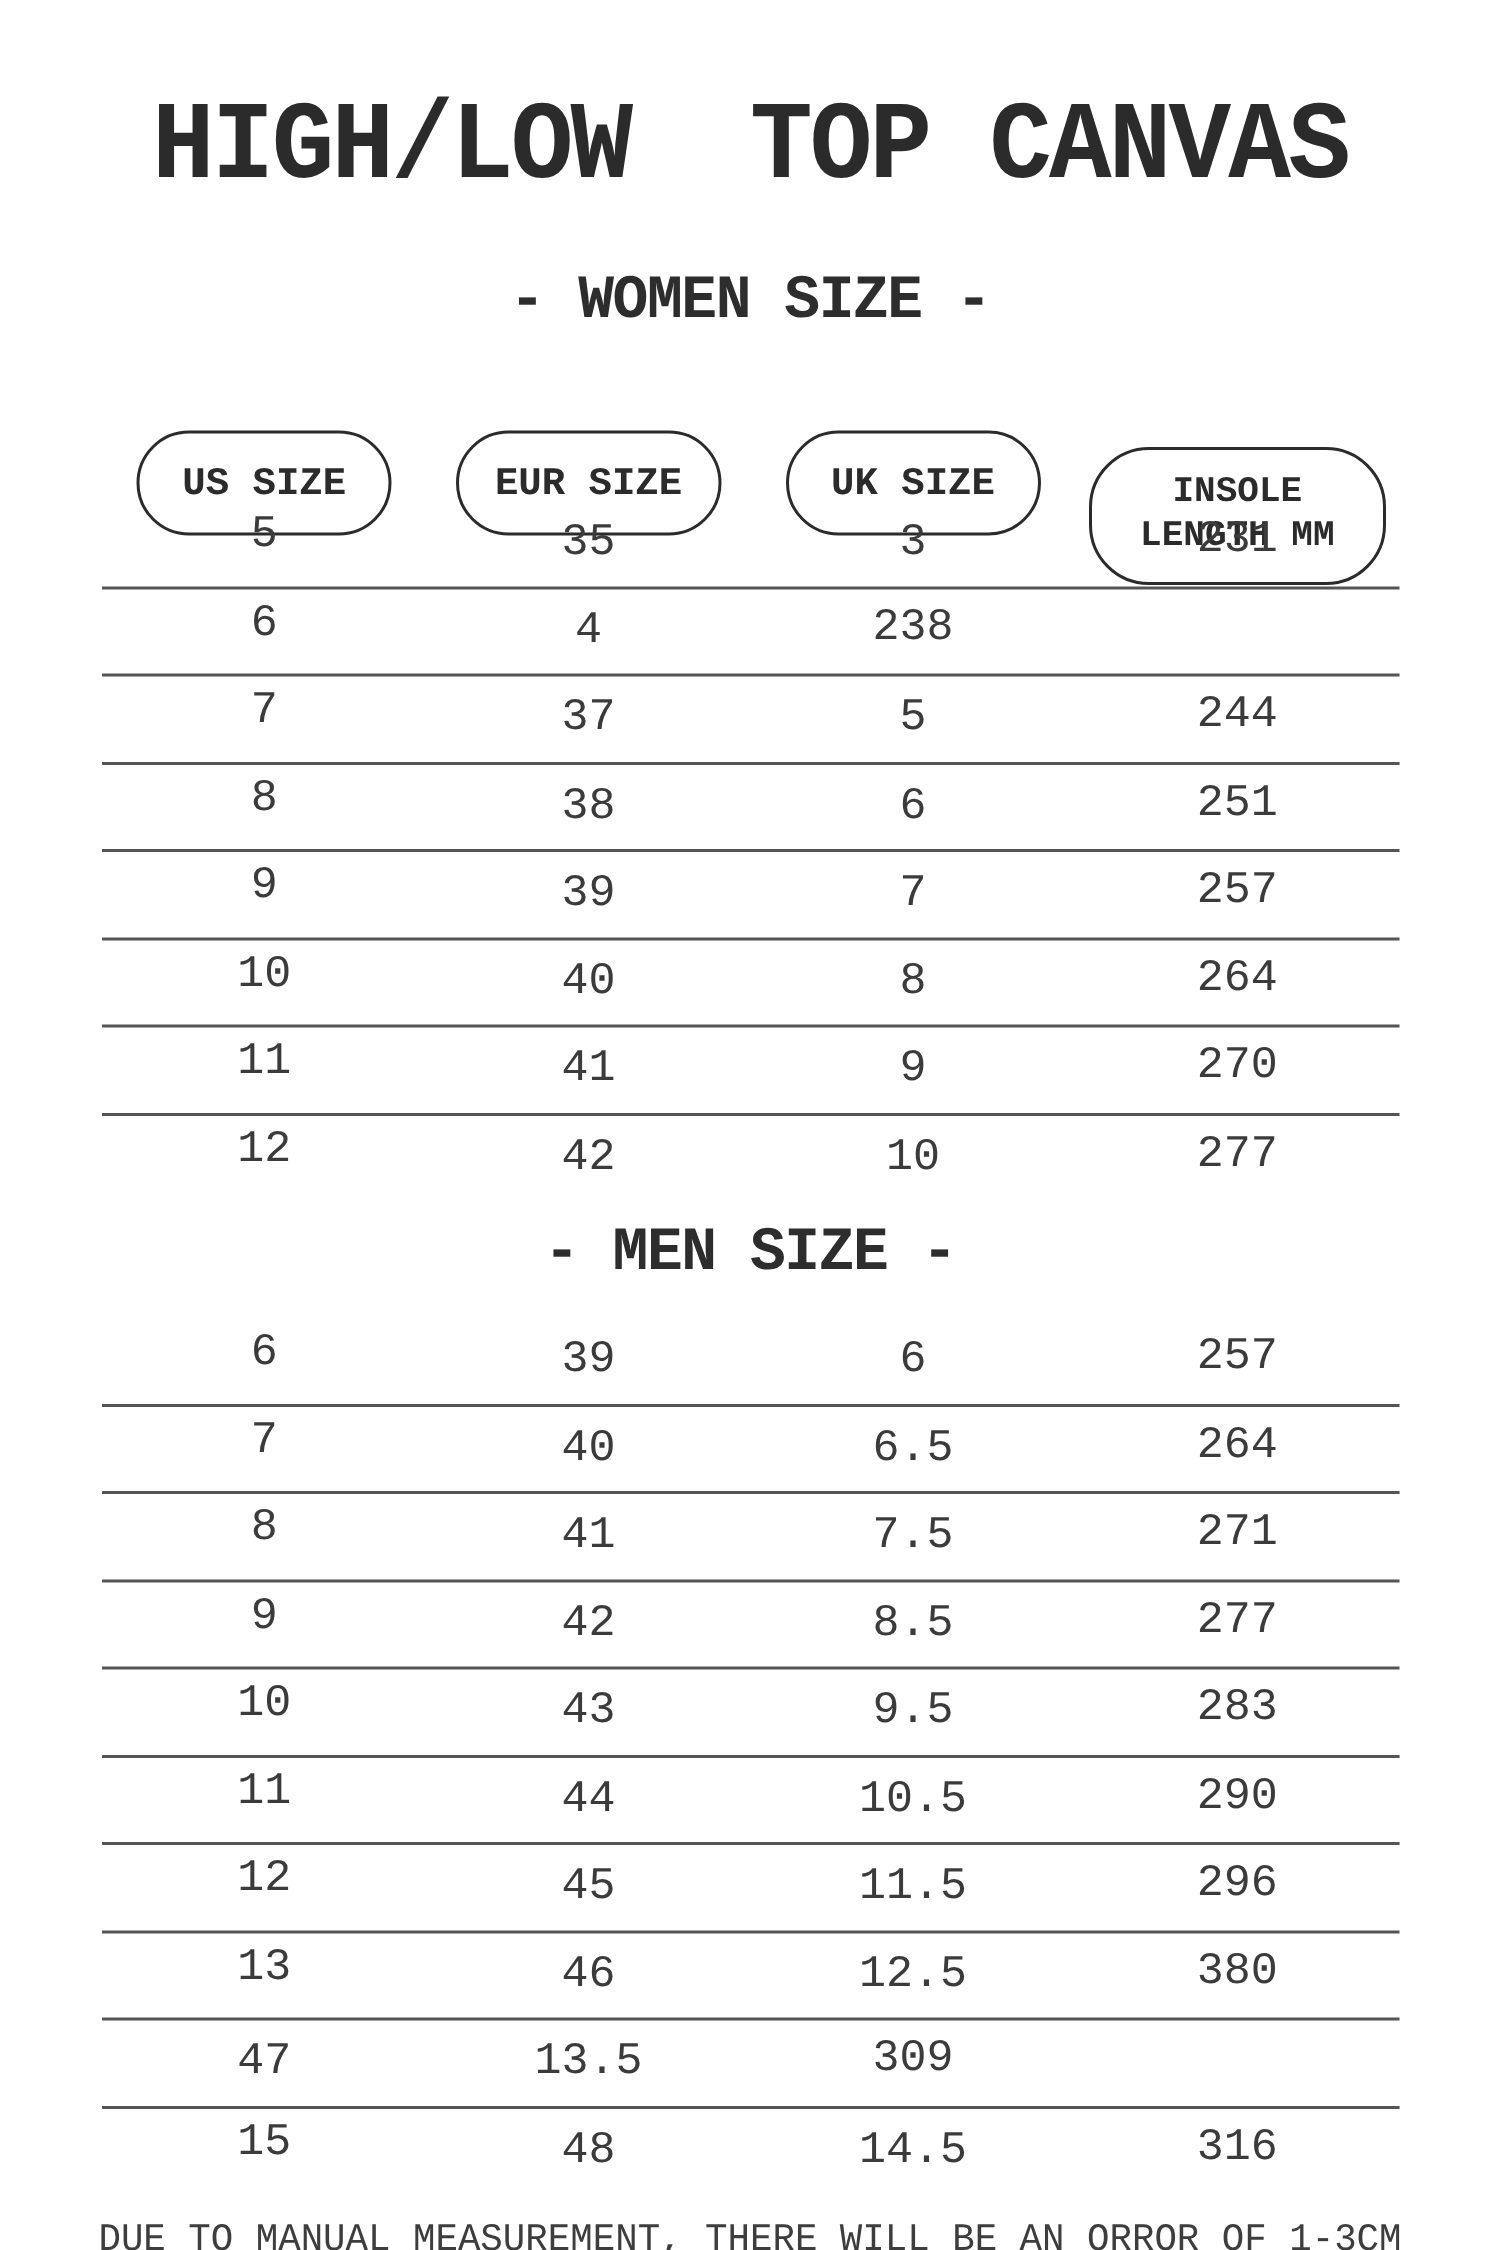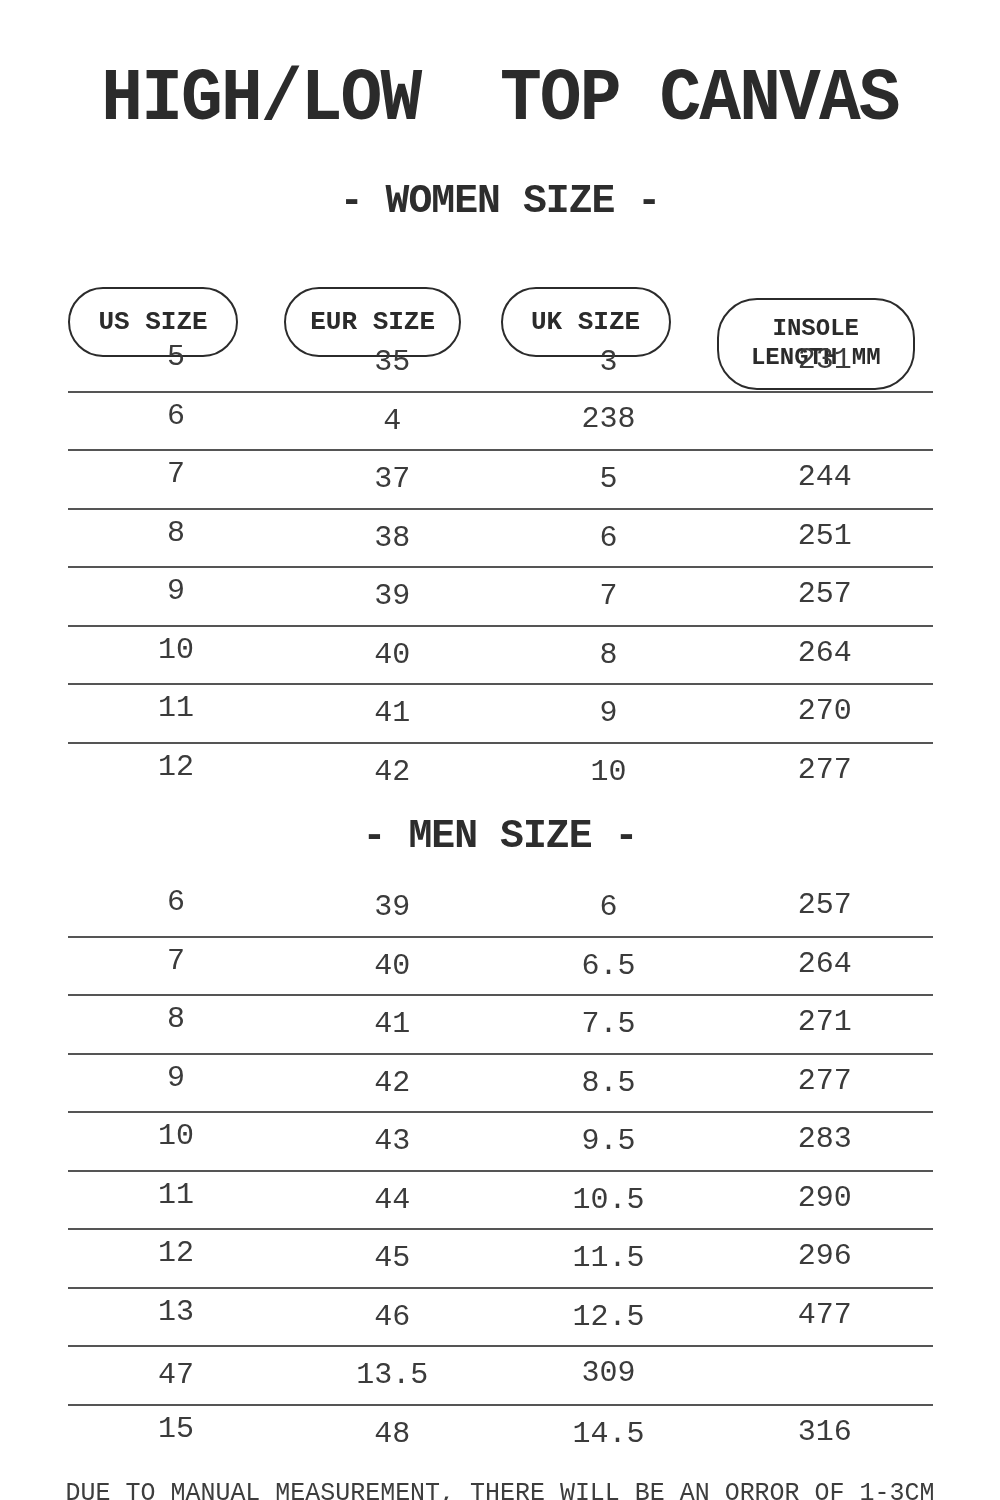--- a/index.html
+++ b/index.html
@@ -40,21 +40,21 @@
     margin-left: 68px;
     width: 865px;
   }
   .pill-row {
     display: grid;
     grid-template-columns: repeat(4, 1fr);
     align-items: center;
     margin-top: 32px;
     height: 76px;
   }
-  .pill-cell { display: flex; }
+  .pill-cell { display: flex; justify-content: center; }
   .pill {
     display: flex;
     align-items: center;
     justify-content: center;
     box-sizing: border-box;
     height: 70px;
     min-width: 170px;
     padding: 0 24px;
     border: 2.5px solid #2b2b2b;
     border-radius: 40px;
@@ -222,21 +222,21 @@
       <div class="row">
         <div class="cell us">12</div>
         <div class="cell">45</div>
         <div class="cell">11.5</div>
         <div class="cell insole">296</div>
       </div>
       <div class="row">
         <div class="cell us">13</div>
         <div class="cell">46</div>
         <div class="cell">12.5</div>
-        <div class="cell insole">477</div>
+        <div class="cell insole">380</div>
       </div>
       <div class="row">
         <div class="cell">47</div>
         <div class="cell">13.5</div>
         <div class="cell insole">309</div>
       </div>
       <div class="row">
         <div class="cell us">15</div>
         <div class="cell">48</div>
         <div class="cell">14.5</div>

